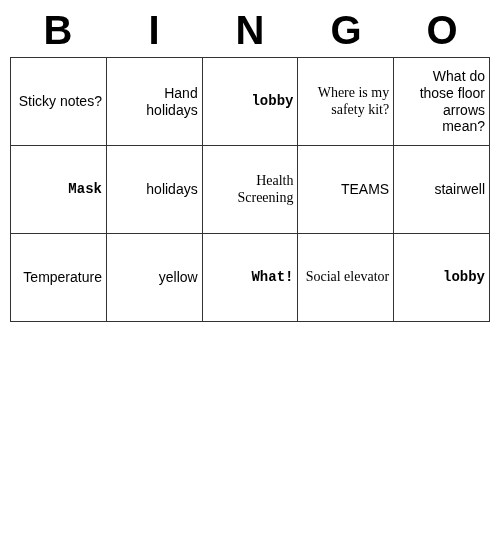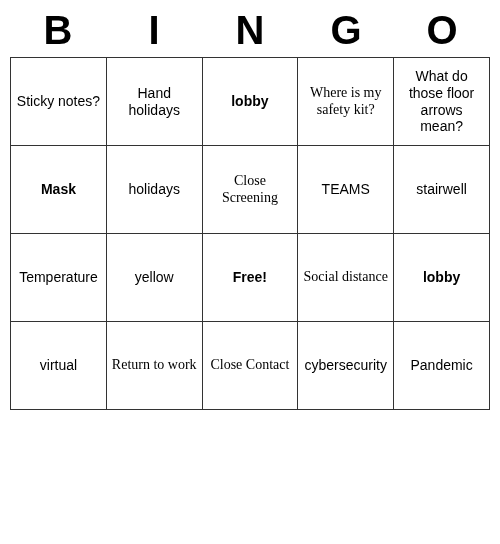--- a/index.html
+++ b/index.html
@@ -26,29 +26,30 @@
       text-align: center;
     }
     #bingo-grid {
       border-collapse: collapse;
       width: 480px;
     }
     #bingo-grid td {
       border: 1.5px solid #333;
       width: 96px;
       height: 88px;
-      text-align: center;
+      text-align: right;
       vertical-align: middle;
       padding: 4px;
       font-size: 14px;
       line-height: 1.2;
     }
     .cell-large {
       font-size: 26px;
       font-weight: bold;
+      font-family: Liberation Mono, monospace;
     }
     .cell-medium {
       font-size: 18px;
       font-weight: normal;
     }
     .cell-small {
       font-size: 12px;
       font-family: Liberation Serif, serif;
     }
     .cell-xsmall {
@@ -70,32 +71,25 @@
       <tr>
         <td class="cell-medium">Sticky notes?</td>
         <td>Hand holidays</td>
         <td class="cell-large">lobby</td>
         <td class="cell-small">Where is my safety kit?</td>
         <td class="cell-xsmall">What do those floor arrows mean?</td>
       </tr>
       <tr>
         <td class="cell-large">Mask</td>
         <td>holidays</td>
-        <td class="cell-small">Close Screening</td>
+        <td class="cell-small">Health Screening</td>
         <td class="cell-medium">TEAMS</td>
         <td>stairwell</td>
       </tr>
       <tr>
         <td class="cell-xsmall">Temperature</td>
         <td class="cell-medium">yellow</td>
-        <td class="cell-large">Free!</td>
-        <td class="cell-small">Social distance</td>
+        <td class="cell-large">What!</td>
+        <td class="cell-small">Social elevator</td>
         <td class="cell-large">lobby</td>
-      </tr>
-      <tr>
-        <td class="cell-medium">virtual</td>
-        <td class="cell-small">Return to work</td>
-        <td class="cell-small">Close Contact</td>
-        <td class="cell-xsmall">cybersecurity</td>
-        <td>Pandemic</td>
       </tr>
     </tbody>
 </table>
 
 </body></html>

